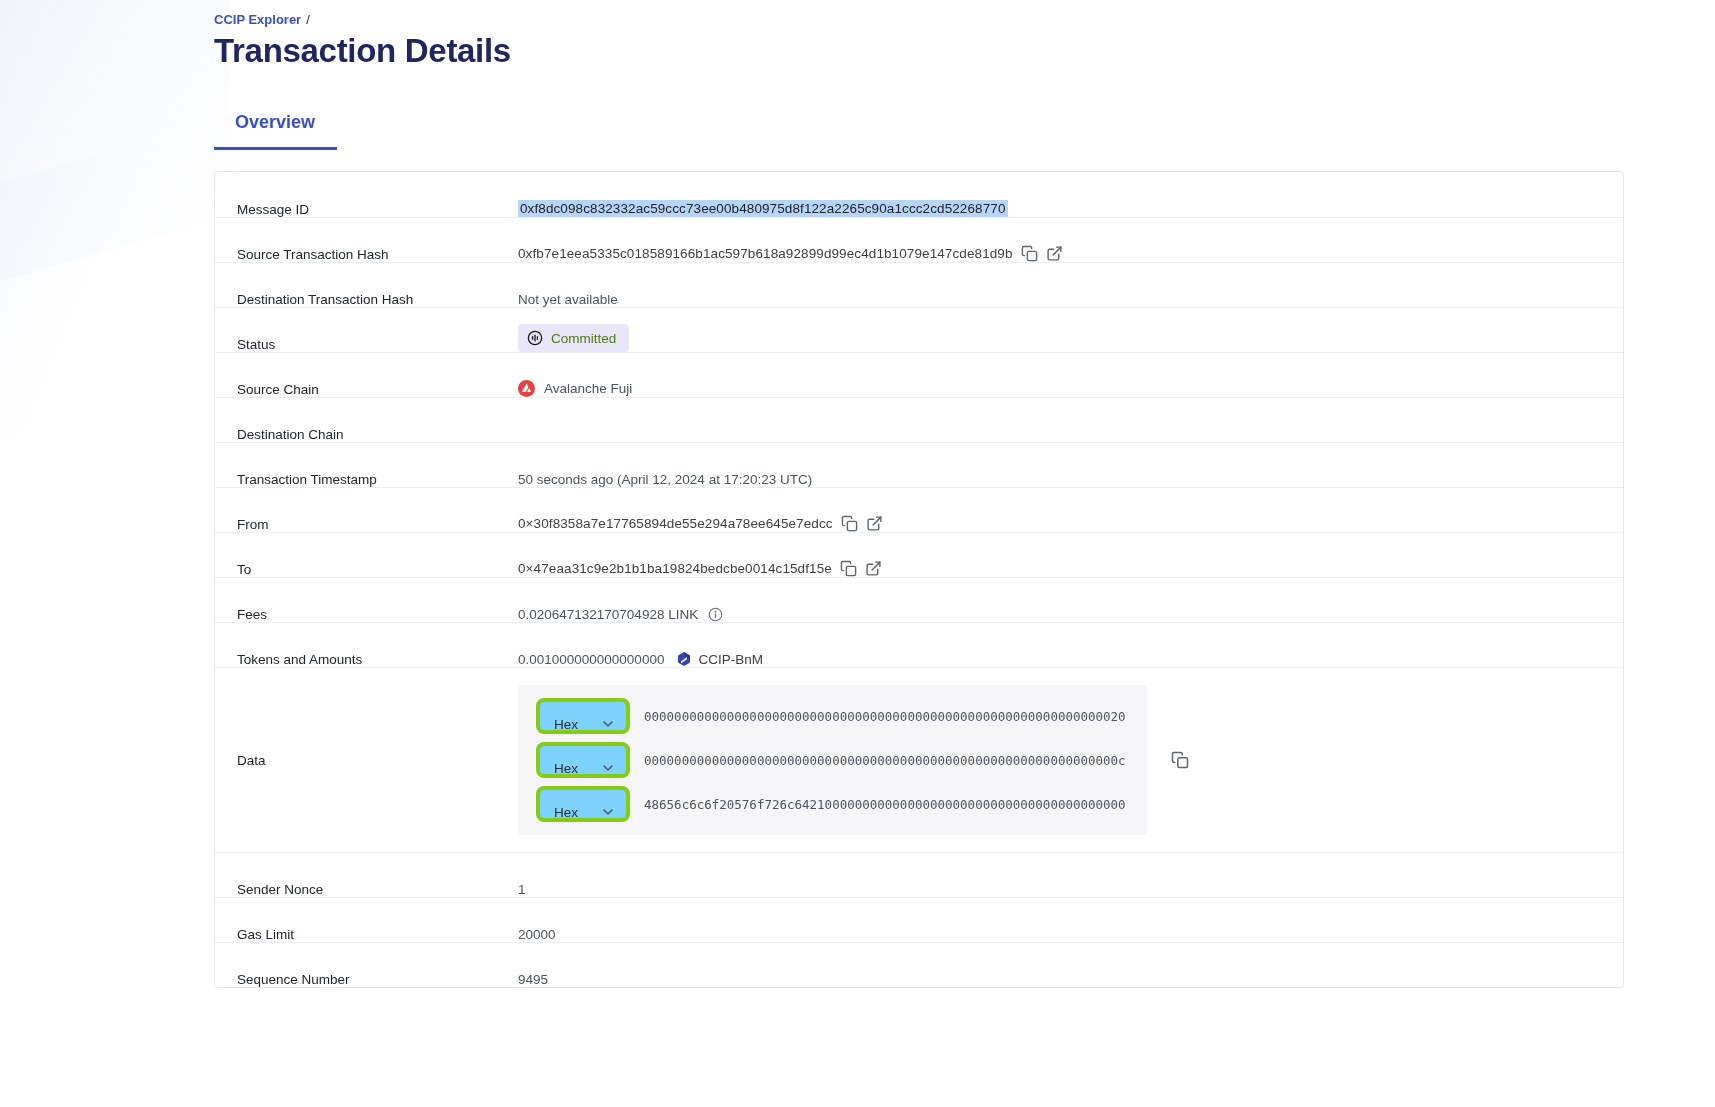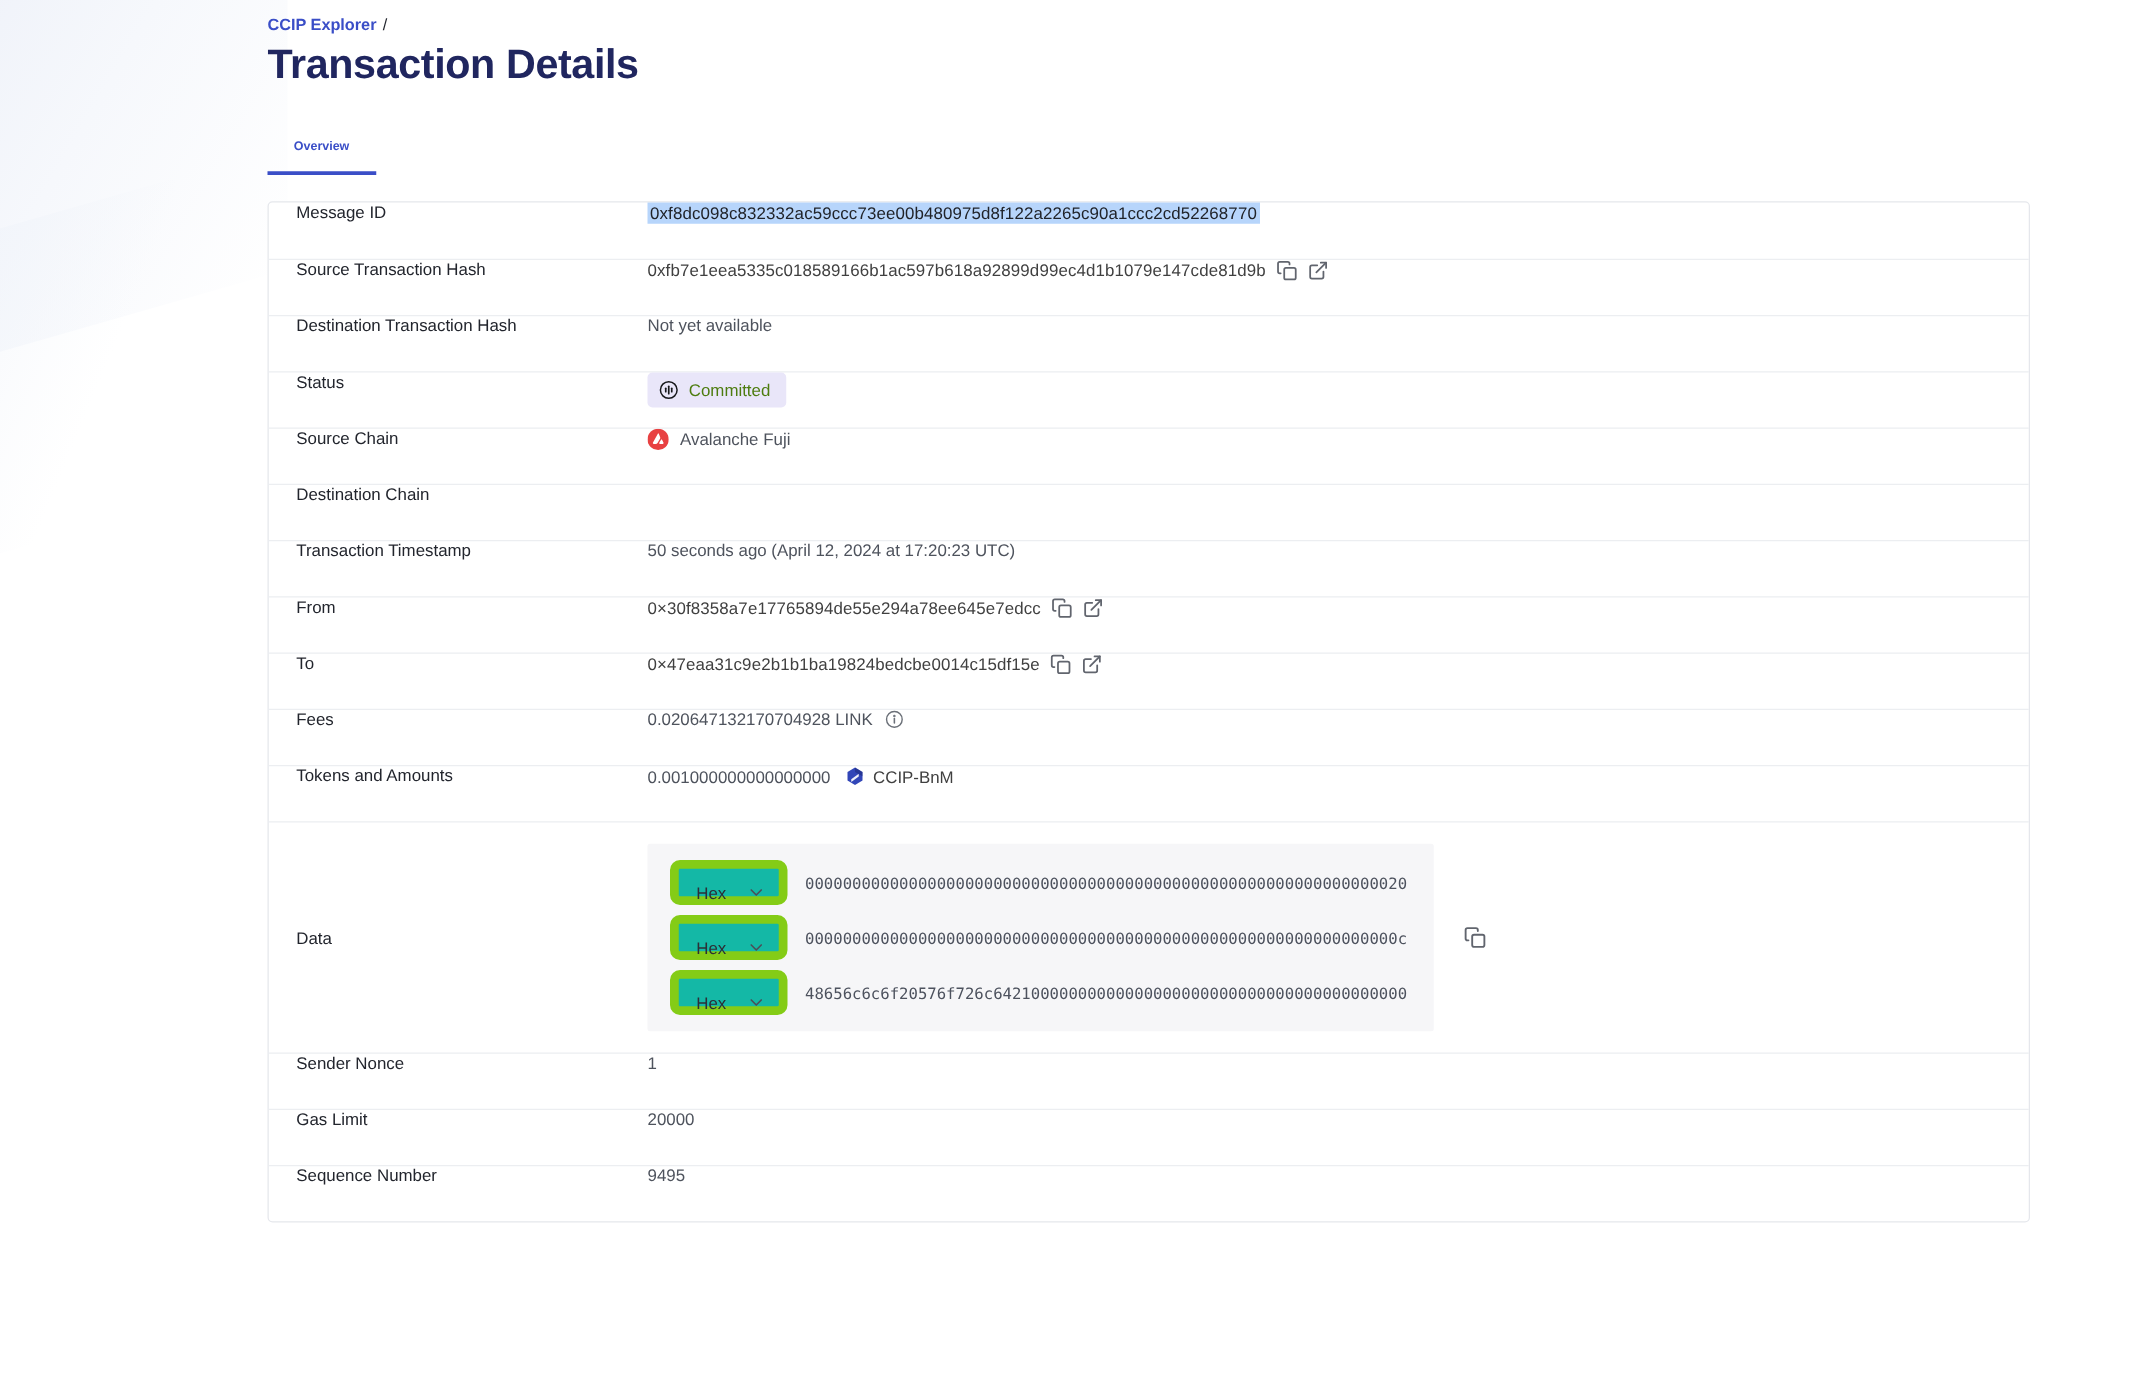--- a/index.html
+++ b/index.html
@@ -18,26 +18,26 @@
   .content { position:relative; margin-left:214px; width:1410px; padding-top:12px; }
 
   .breadcrumb { font-size:13px; font-weight:bold; color:#3a4ec7; }
   .breadcrumb .crumb-link { cursor:pointer; }
   .breadcrumb .crumb-sep { color:#23262e; font-weight:400; margin-left:5px; }
 
   .page-title { margin-top:5px; font-size:33px; font-weight:bold; letter-spacing:-0.3px; color:#20265f; }
 
   .tabbar { margin-top:32px; }
   .tab { display:inline-flex; align-items:center; justify-content:center;
-         padding:10px 22px 14px 21px; font-size:10px; font-weight:bold; color:#3a4ec7;
+         padding:10px 22px 14px 21px; font-size:18px; font-weight:bold; color:#3a4ec7;
          border-bottom:3px solid #3a4ec7; cursor:pointer; }
 
   .card { margin-top:21px; border:1px solid #e5e7ec; border-radius:4px; background:#fff; }
 
-  .row { display:flex; align-items:flex-start; min-height:45px; border-top:1px solid #eceef1; }
+  .row { display:flex; align-items:flex-end; min-height:45px; border-top:1px solid #eceef1; }
   .row:first-child { border-top:none; }
   .row-label { width:303px; flex:0 0 303px; padding-left:22px; font-size:13.5px; font-weight:500; color:#22252d; }
   .row-value { flex:1; display:flex; align-items:center; gap:8px; font-size:13.5px; color:#4e535d; padding-right:20px; }
 
   .mono-hash { letter-spacing:0.1px; }
   .selected-text { background:#b7d5fb; color:#202329; padding:1px 2px; }
 
   .link { color:#404040; font-weight:500; cursor:pointer; text-decoration:none; }
   .icon-btn { background:none; border:none; display:inline-flex; align-items:center; cursor:pointer; padding:0; }
 
@@ -45,21 +45,21 @@
            font-size:13.5px; font-weight:500; border-radius:4px; padding:6px 13px 6px 9px; }
 
   .chain { display:inline-flex; align-items:center; gap:9px; color:#4e535d; }
 
   .muted-note { color:#4e535d; }
 
   .data-row { align-items:center; }
   .data-panel { background:#f6f6f8; width:629px; padding:13px 0 13px 18px; margin:17px 0; border-radius:2px; }
   .data-line { display:flex; align-items:center; margin-top:8px; }
   .data-line:first-child { margin-top:0; }
-  .hex-select { width:94px; height:36px; background:#14b8a6; border:7px solid #84cc16; border-radius:8px;
+  .hex-select { width:94px; height:36px; background:#7dd3fc; border:4px solid #84cc16; border-radius:8px;
                 display:inline-flex; align-items:center; justify-content:space-between;
                 padding:16px 10px 0 14px; font-size:13.5px; font-weight:500; color:#2c2f36; cursor:pointer; }
   .hex-text { margin-left:14px; font-family:"DejaVu Sans Mono", monospace; font-size:12.5px; color:#4d525e; white-space:nowrap; }
   .data-copy { margin-left:16px; }
 
   svg { display:block; }
 </style>
 </head>
 <body>
 

